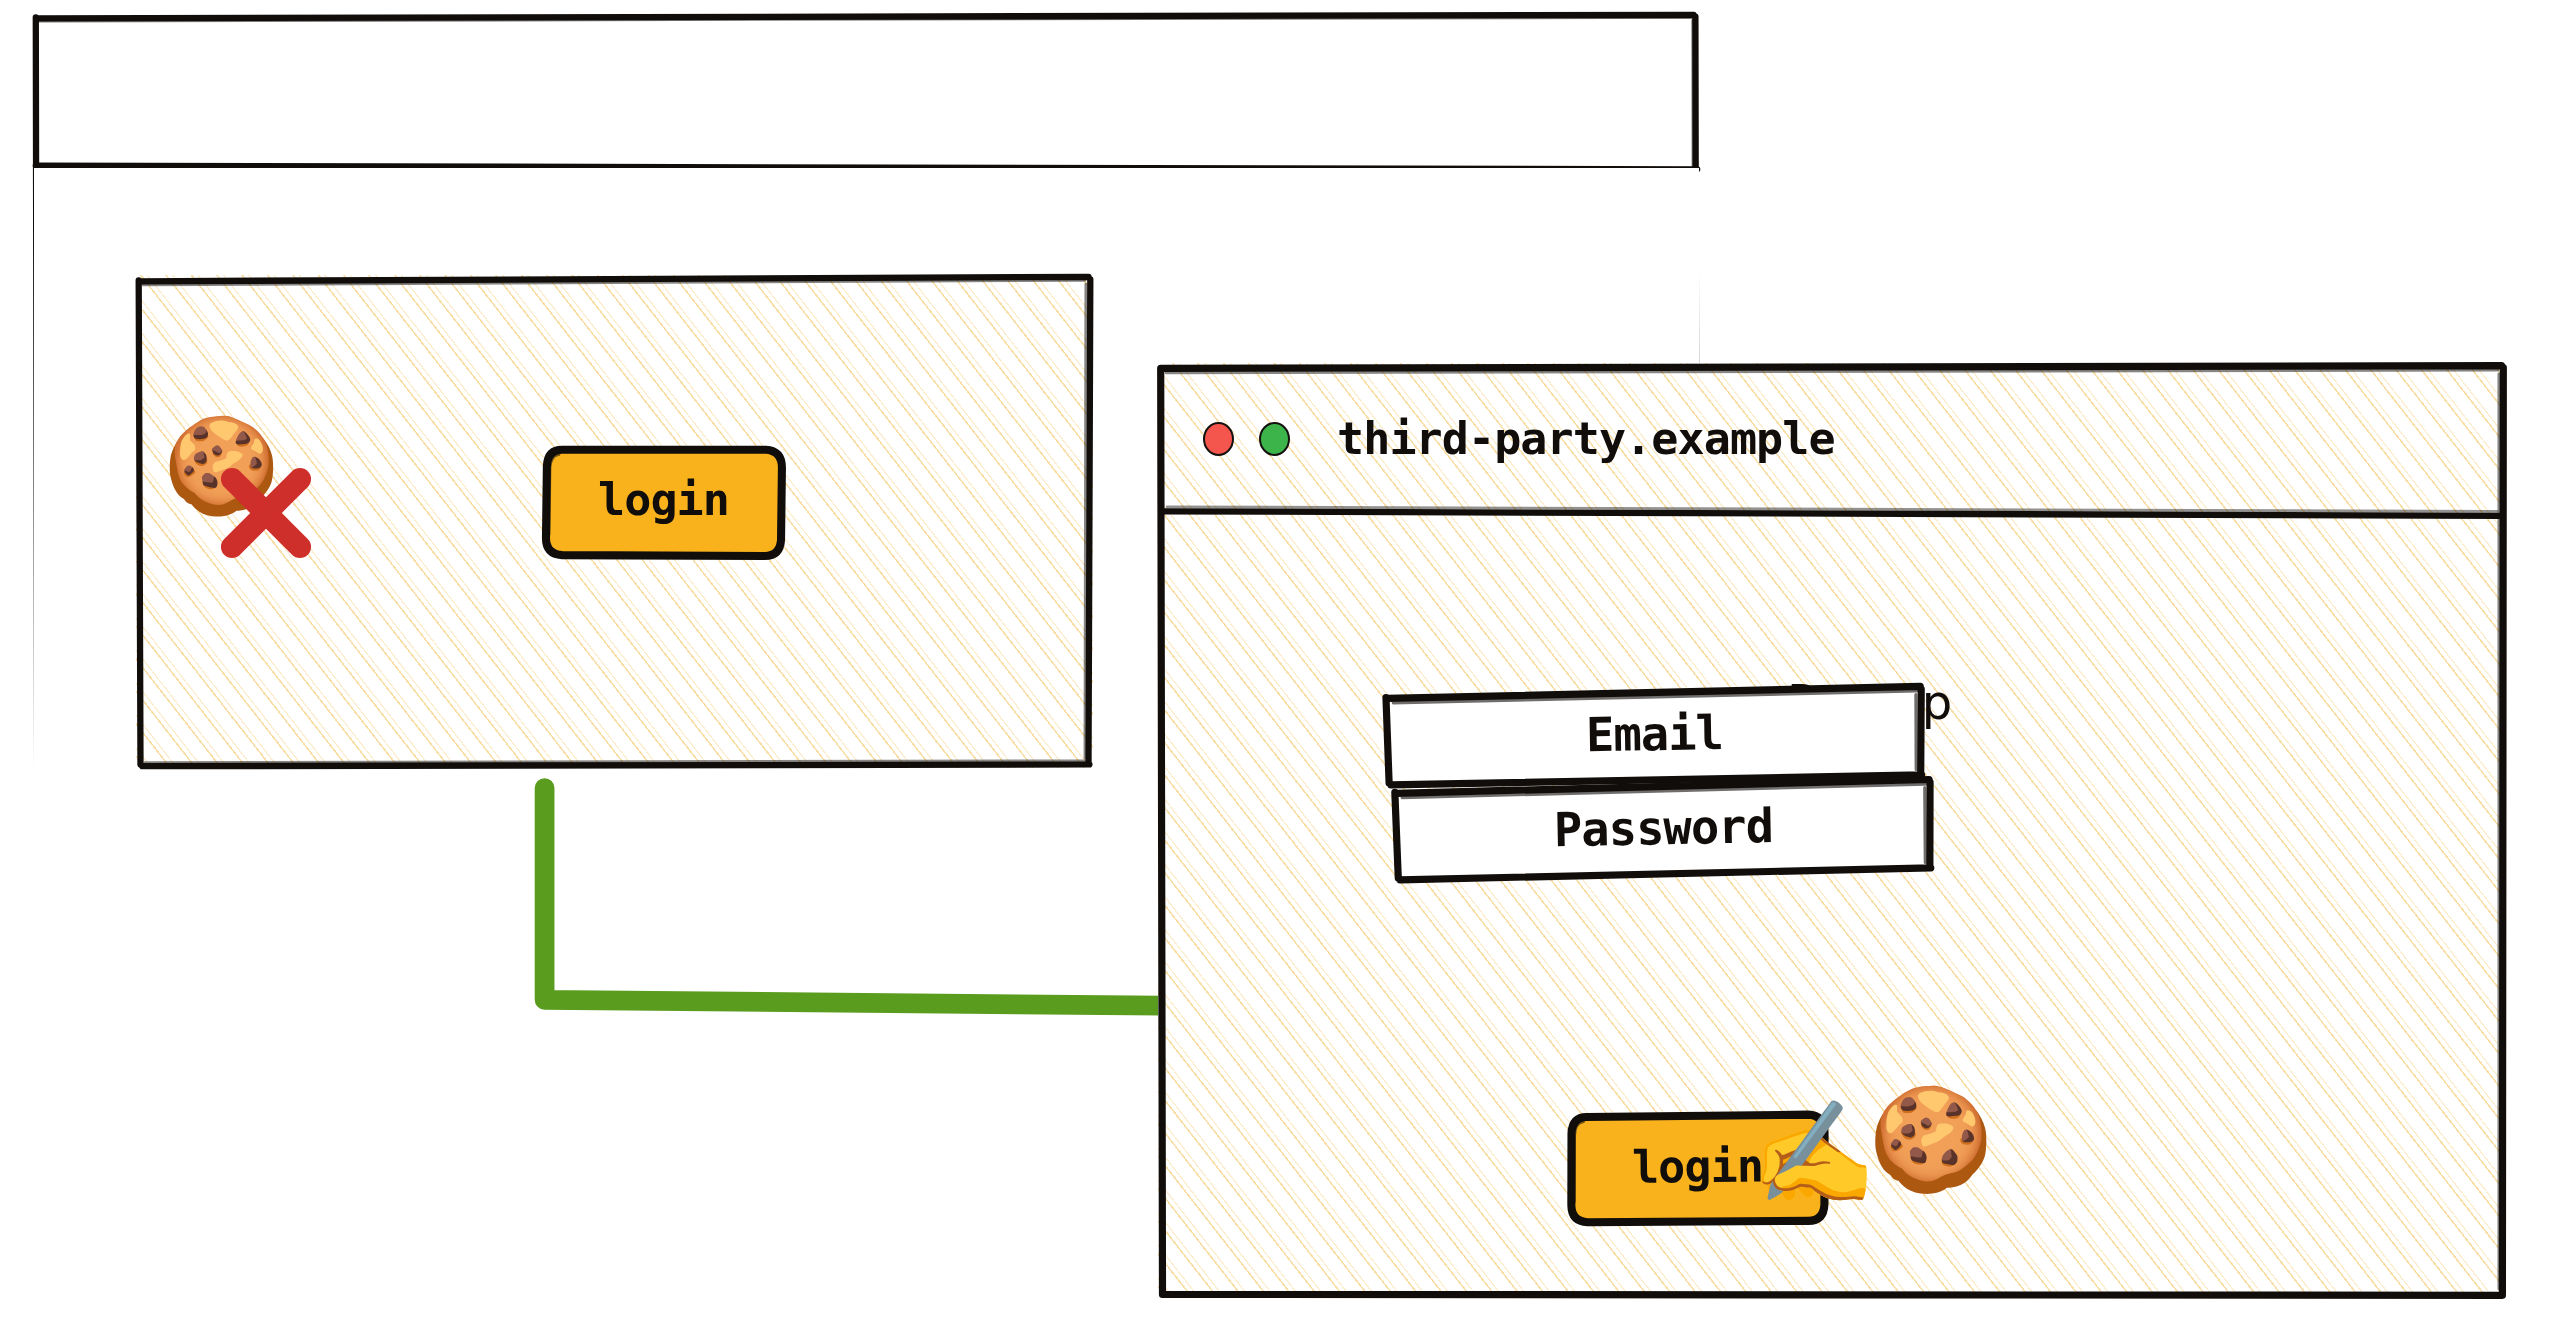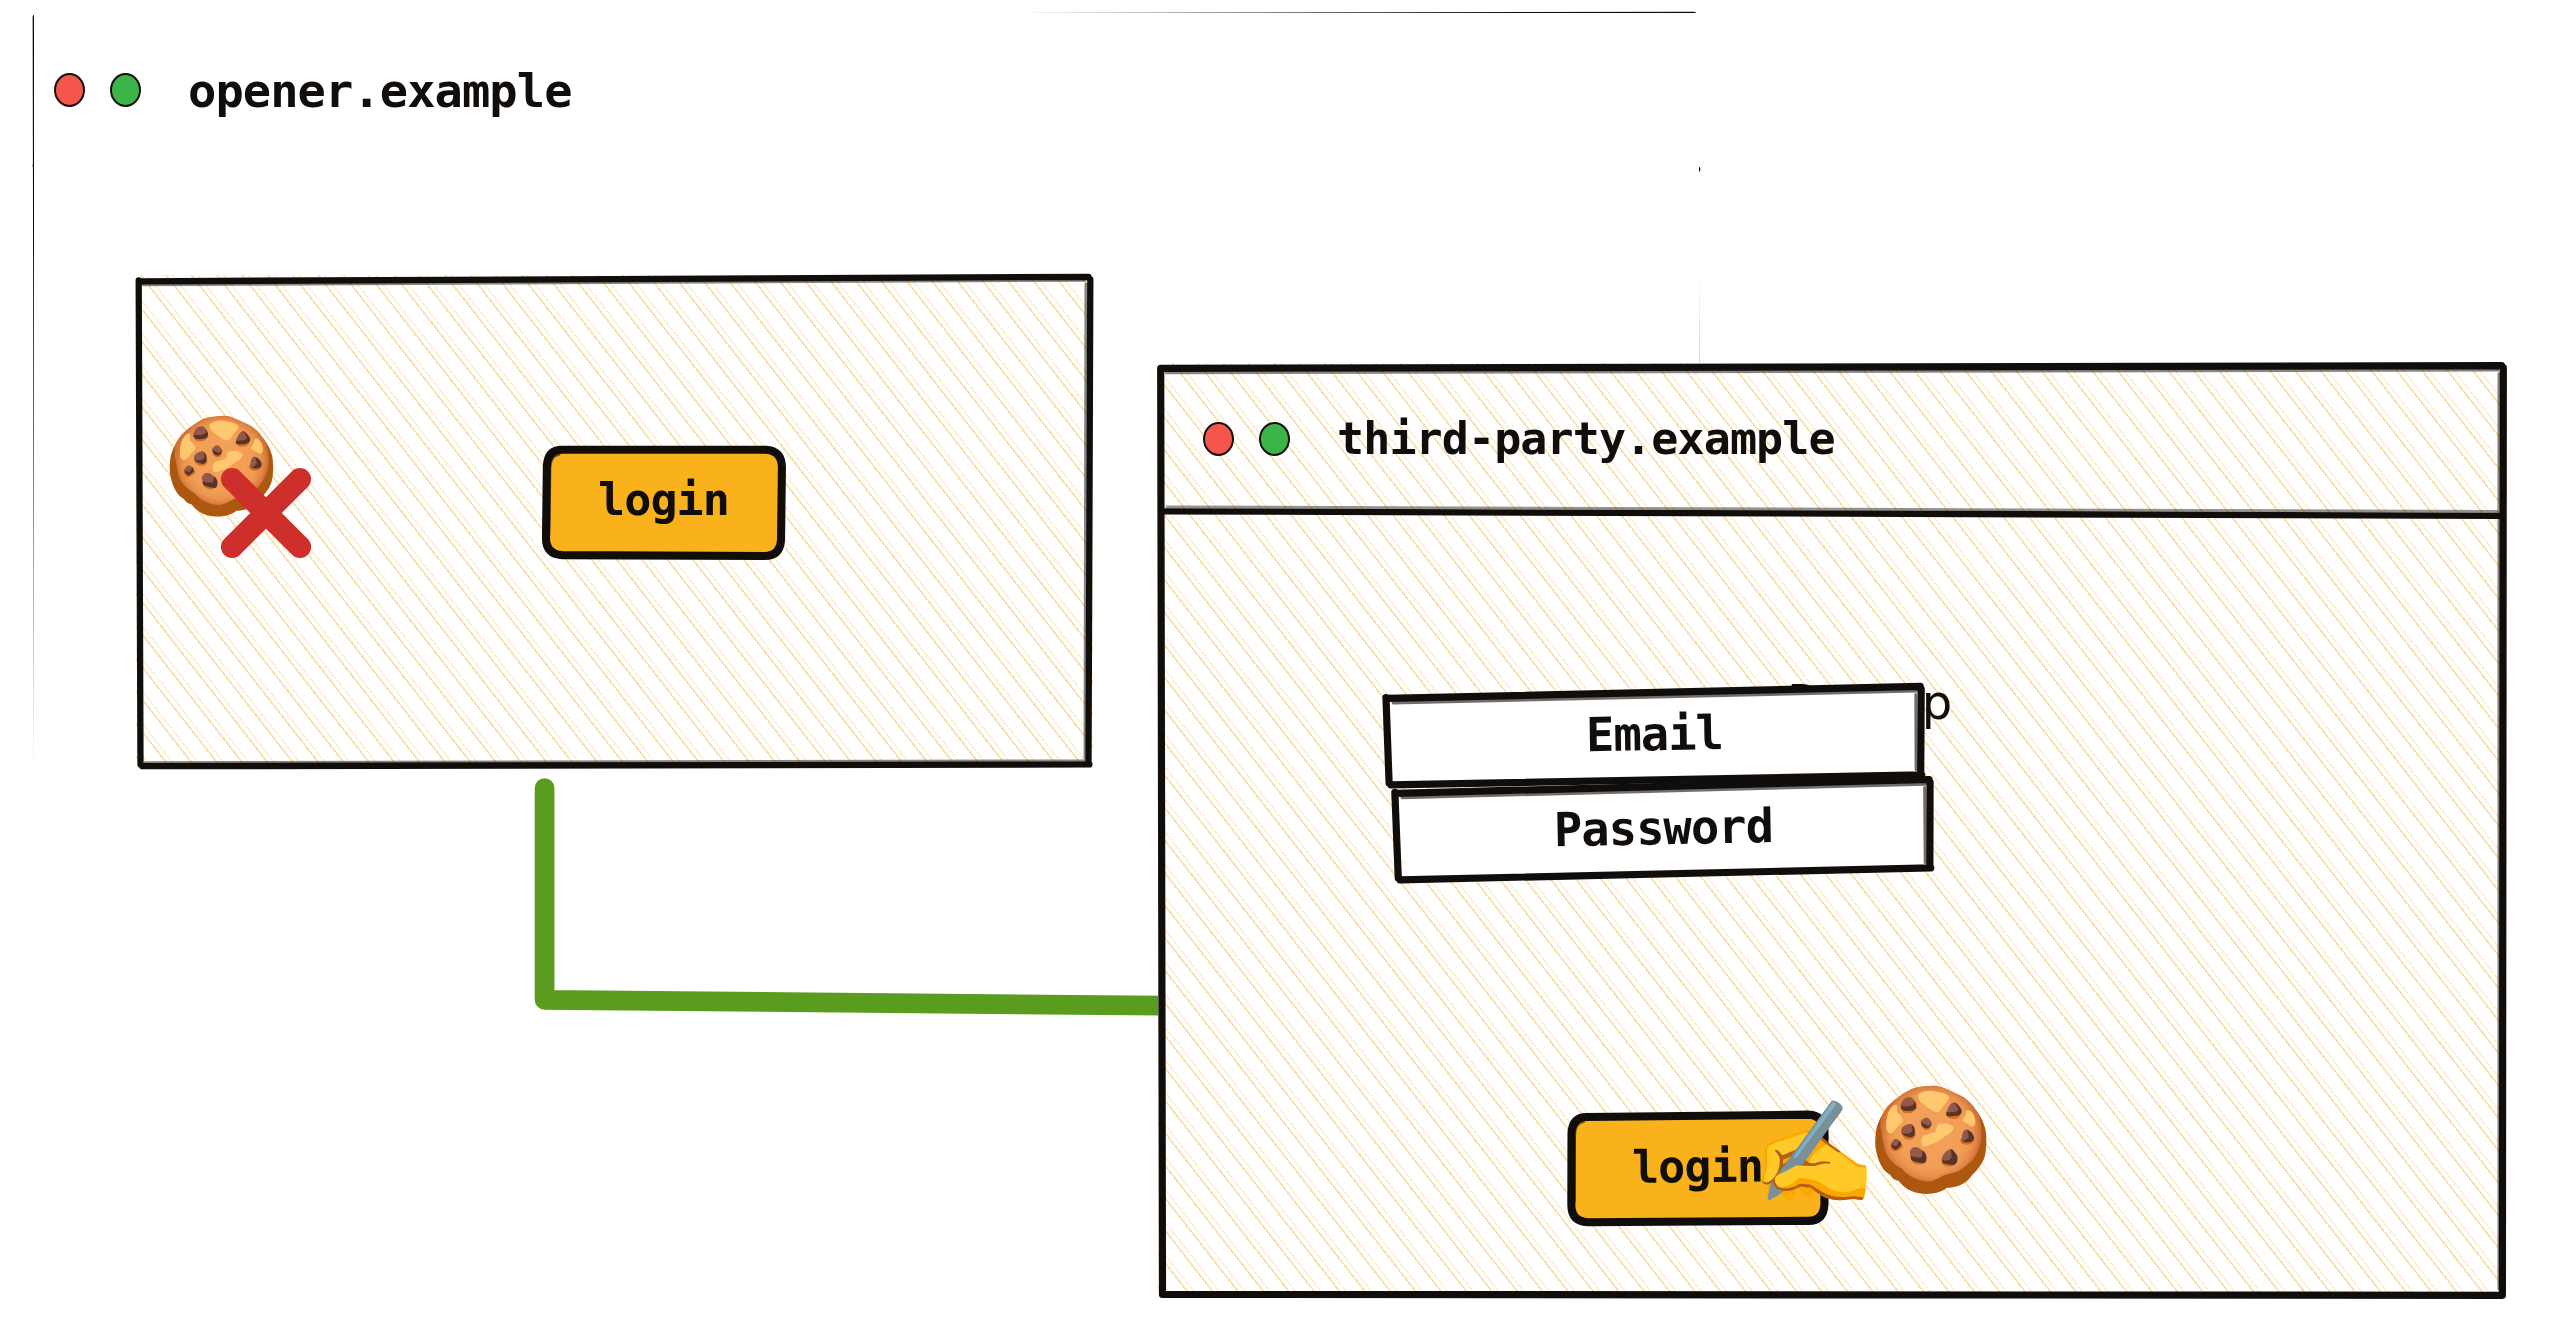--- a/index.html
+++ b/index.html
@@ -306,27 +306,20 @@
       <svg viewBox="0 0 1852 1122" preserveAspectRatio="none">
 
         <path d="M4,6 L1846,2 M1848,4 L1850,1118 M1849,1120 L6,1117 M4,1118 L2,5" fill="none" stroke="#100d0b" stroke-width="7" stroke-linecap="round"></path>
         <path d="M6,9 L1843,5 M1845,8 L1847,1114" fill="none" stroke="#100d0b" stroke-width="3" stroke-linecap="round" opacity="0.55"></path>
 
         <path d="M2,170 L1850,174" fill="none" stroke="#100d0b" stroke-width="7" stroke-linecap="round"></path>
         <path d="M6,176 L1844,179" fill="none" stroke="#100d0b" stroke-width="3" stroke-linecap="round" opacity="0.5"></path>
       </svg>
     </div>
 
-    <div id="opener-titlebar">
-      <div class="traffic-lights">
-        <span class="dot red"></span>
-        <span class="dot green"></span>
-      </div>
-      <span class="win-title">opener.example</span>
-    </div>
 
     <div id="opener-body">
 
       <div id="iframe-box" class="hatch">
 
         <div class="win-frame">
           <svg viewBox="0 0 1065 549" preserveAspectRatio="none">
             <path d="M5,7 L1060,2 M1062,5 L1060,543 M1061,545 L7,547 M5,545 L3,6" fill="none" stroke="#100d0b" stroke-width="7" stroke-linecap="round"></path>
             <path d="M8,11 L1056,6 M1057,10 L1056,538 M1056,541 L10,543" fill="none" stroke="#100d0b" stroke-width="3" stroke-linecap="round" opacity="0.5"></path>
           </svg>

